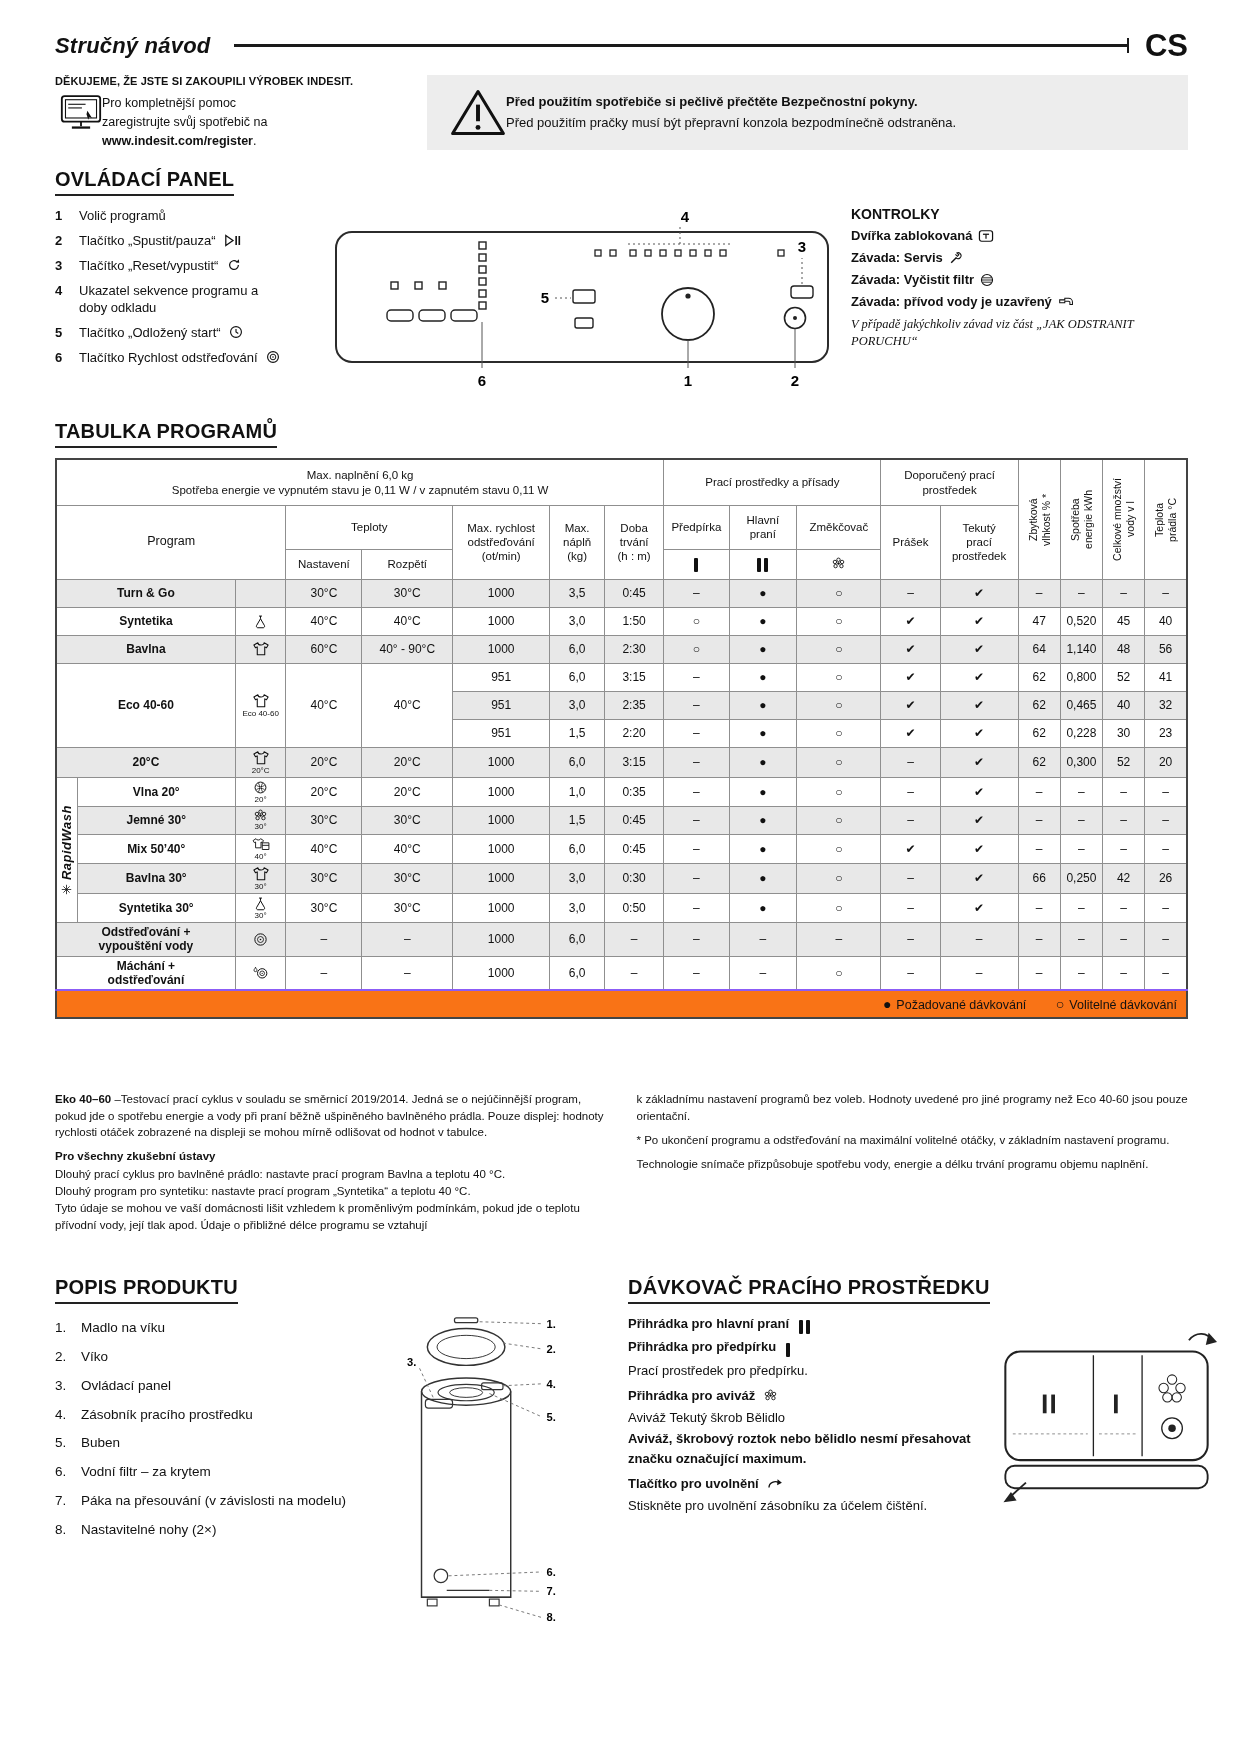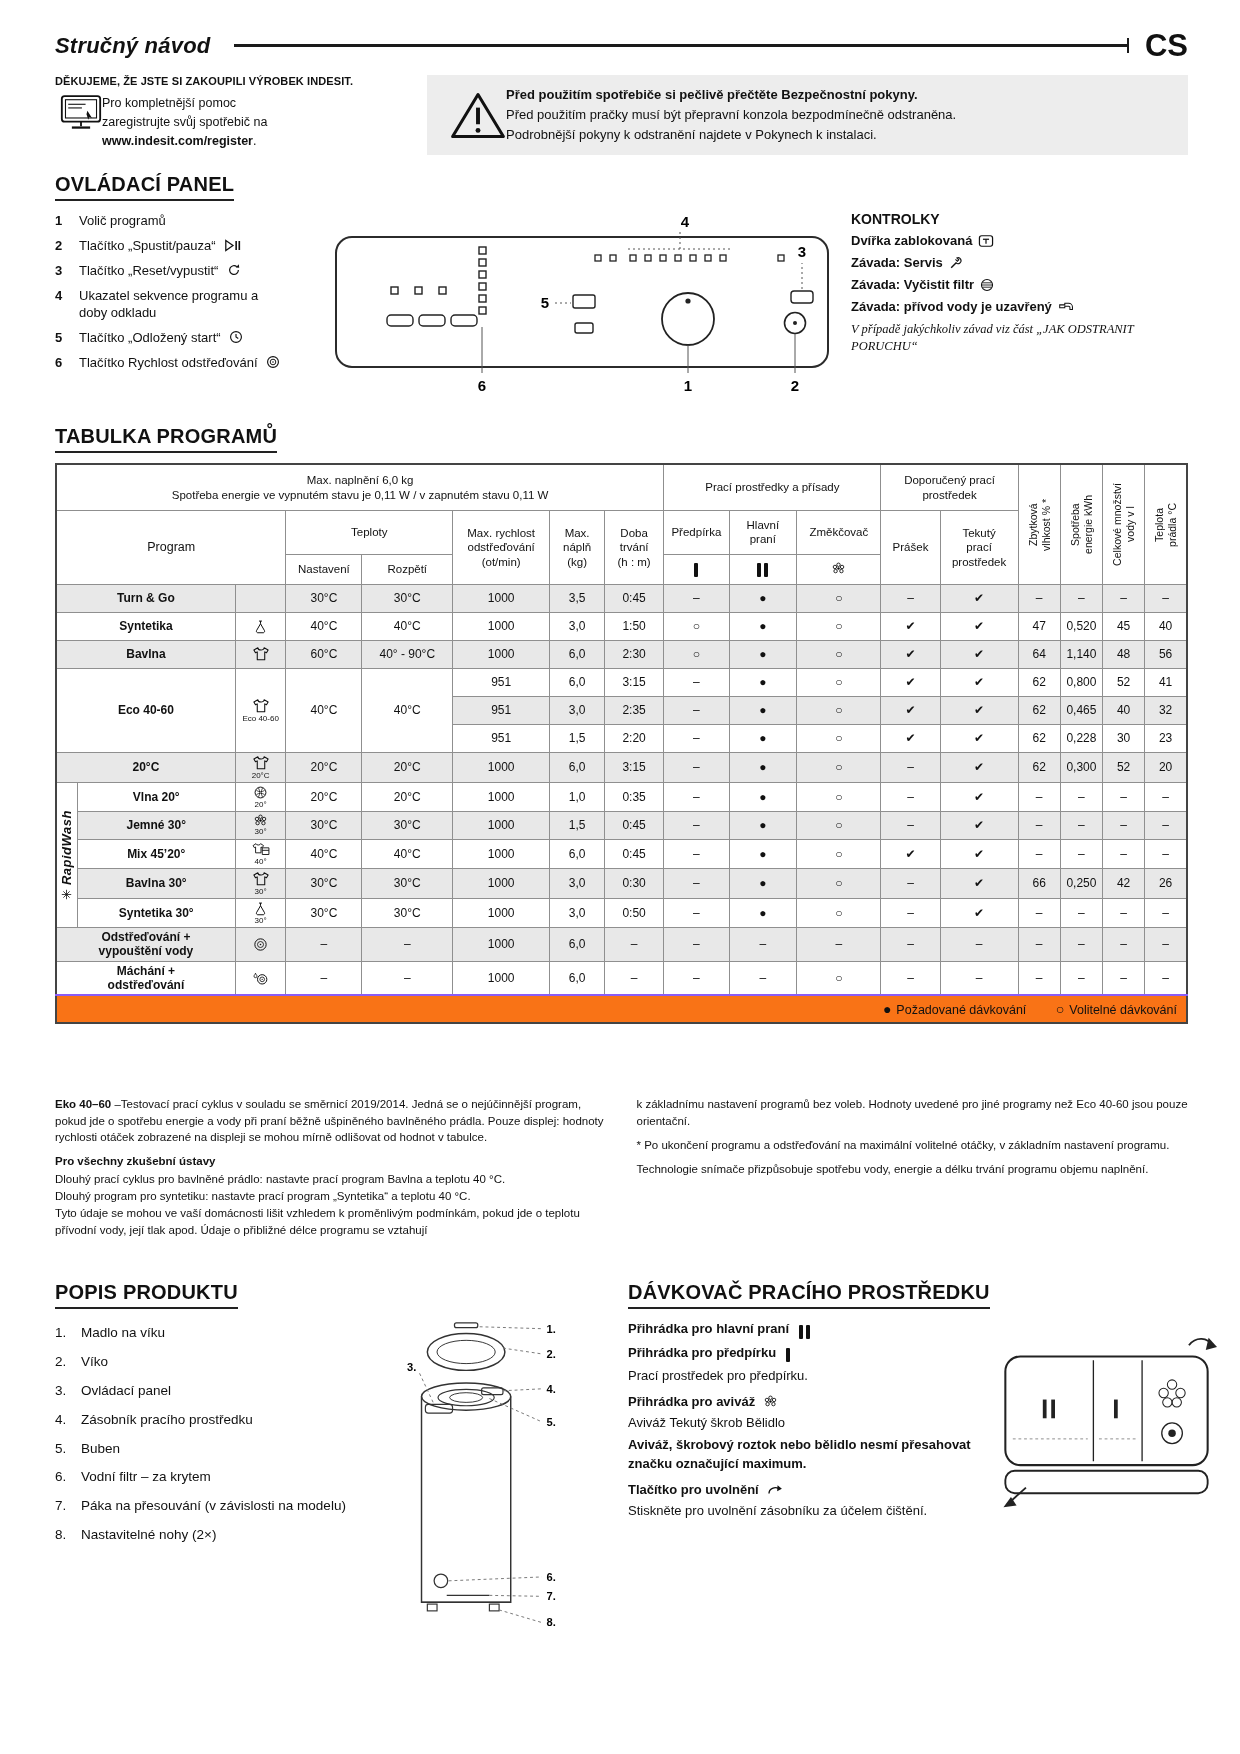--- a/index.html
+++ b/index.html
@@ -125,21 +125,20 @@
       <span class="inl-icon">
           <svg viewBox="0 0 64 56" width="56" height="49">
             <polygon points="32,4 61,52 3,52" fill="none" stroke="#111" stroke-width="3.5" stroke-linejoin="round"></polygon>
             <line x1="32" y1="19" x2="32" y2="38" stroke="#111" stroke-width="4.5"></line>
             <circle cx="32" cy="45" r="2.8" fill="#111"></circle>
           </svg>
         </span>
       <div class="warn-text">
         <div class="b">Před použitím spotřebiče si pečlivě přečtěte Bezpečnostní pokyny.</div>
         <div>Před použitím pračky musí být přepravní konzola bezpodmínečně odstraněna.</div>
-        <div>Podrobnější pokyny k odstranění najdete v Pokynech k instalaci.</div>
       </div>
     </div>
   </div>
 
   <section>
     <div class="sec-title">OVLÁDACÍ PANEL</div>
     <div class="panel-flex">
       <div class="cp-list">
           <div class="cp-item">
             <span class="cp-num">1</span>
@@ -552,21 +551,21 @@
             <td>●</td>
             <td>○</td>
             <td>–</td>
             <td>✔</td>
             <td>–</td>
             <td>–</td>
             <td>–</td>
             <td>–</td>
           </tr>
           <tr>
-            <td class="prog-name">Mix 45’20°</td>
+            <td class="prog-name">Mix 50’40°</td>
             <td class="prog-icon"><span class="pic"><svg viewBox="0 0 24 18" width="20" height="15">
                   <path d="M6 2 2.5 4.3 4 6.8 5.5 6 5.5 13 12 13 12 6 13.5 6.8 15 4.3 11.5 2A2.8 2 0 0 1 6 2Z" fill="none" stroke="#111" stroke-width="1.1"></path>
                   <path d="M13.5 7h8v8h-8zM13.5 10h8" fill="none" stroke="#111" stroke-width="1.1"></path>
                 </svg></span><div class="pic-label">40°</div></td>
             <td>40°C</td>
             <td>40°C</td>
             <td>1000</td>
             <td>6,0</td>
             <td>0:45</td>
             <td>–</td>

